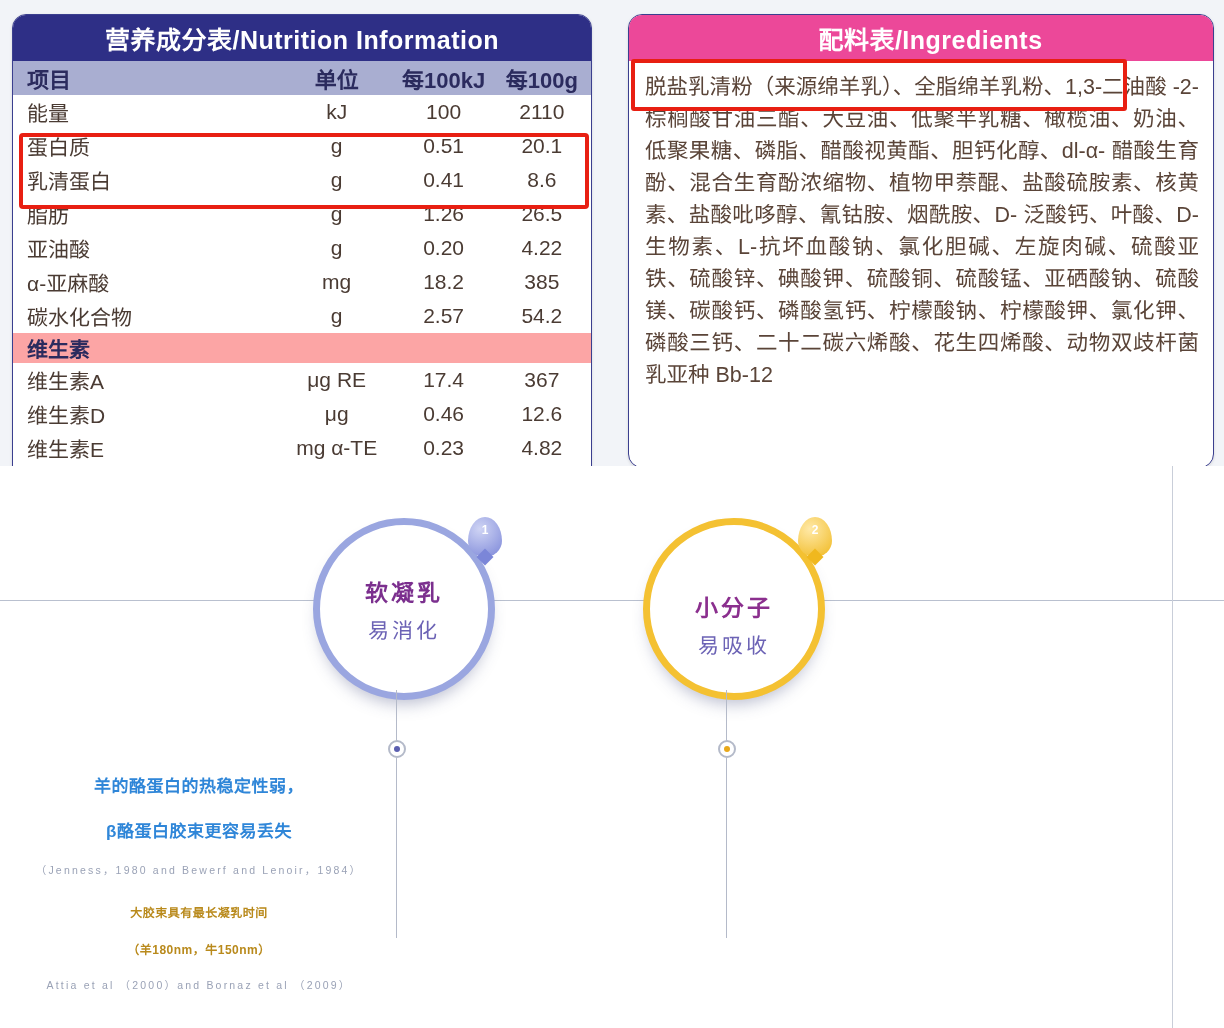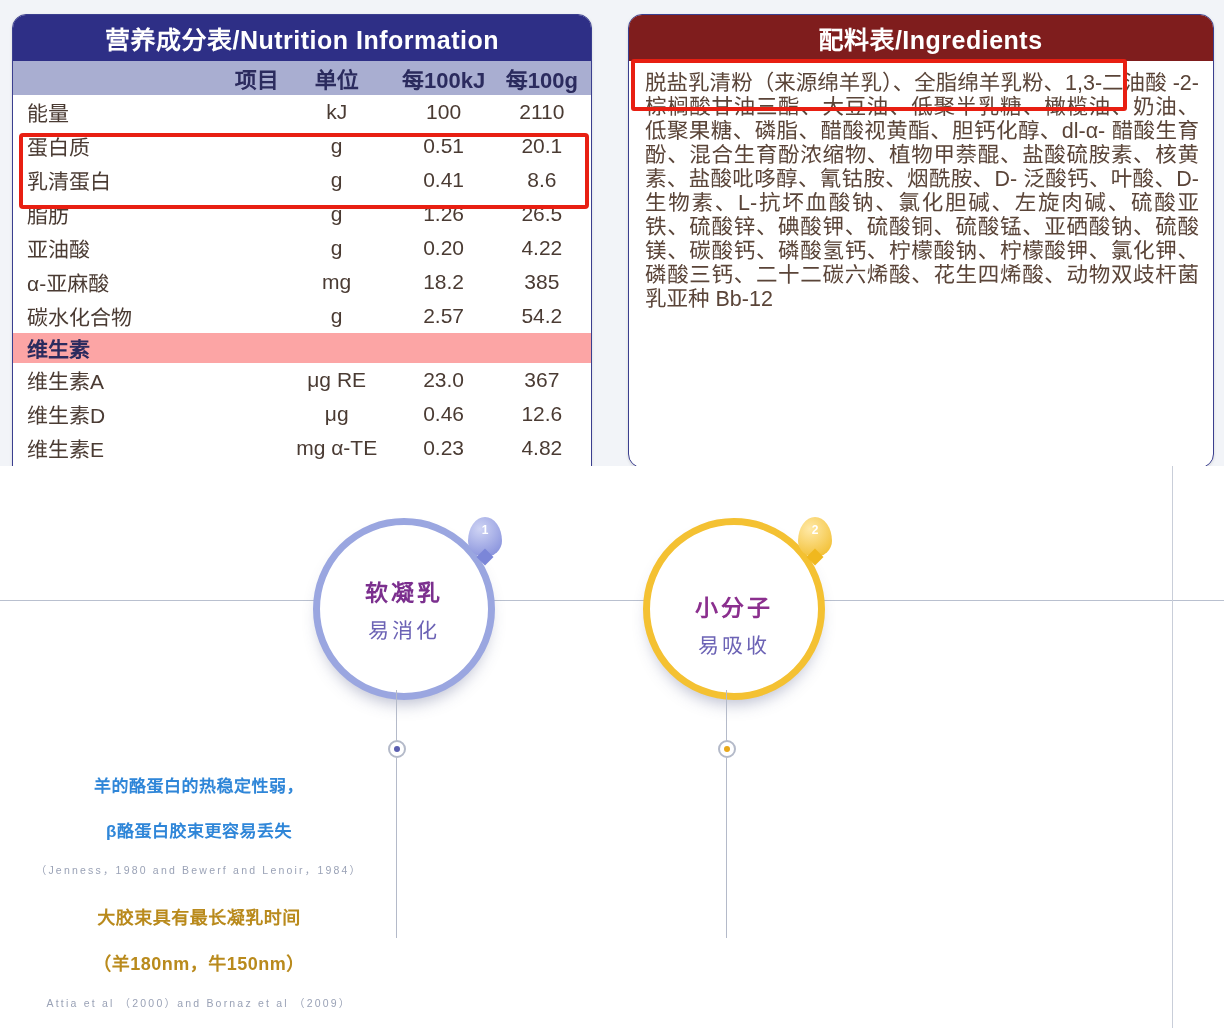--- a/index.html
+++ b/index.html
@@ -40,21 +40,21 @@
   .ntable col.c2{width:20%;}
   .ntable col.c3{width:17%;}
   .ntable col.c4{width:17%;}
   .ntable th,.ntable td{
     padding:0;height:34px;vertical-align:middle;
     font-size:21px;color:#4a3b33;
   }
   .ntable thead th{
     background:#a9aed1;color:#2b2b5e;font-weight:bold;font-size:22px;
   }
-  .ntable thead th.h-item{text-align:right;padding-left:14px;}
+  .ntable thead th.h-item{text-align:left;padding-left:14px;}
   .ntable thead th.h-unit,
   .ntable thead th.h-kj,
   .ntable thead th.h-g{text-align:center;}
   .ntable tbody td.d-item{text-align:left;padding-left:14px;white-space:nowrap;}
   .ntable tbody td.d-unit,
   .ntable tbody td.d-kj,
   .ntable tbody td.d-g{text-align:center;}
   .ntable tbody tr.band td{
     background:#fca5a5;color:#2b2b5e;font-weight:bold;height:28px;
   }
@@ -66,31 +66,31 @@
   
   #ingredients-panel{
     position:absolute;left:628px;top:14px;width:584px;height:452px;
     background:#ffffff;
     border:1px solid #3b3f8f;
     border-radius:14px;
     overflow:hidden;
     box-shadow:0 1px 3px rgba(0,0,0,.12);
   }
   #ingredients-title-bar{
-    height:46px;background:#7f1d1d;
+    height:46px;background:#ec4899;
     display:flex;align-items:center;justify-content:center;
     border-radius:12px 12px 0 0;
     padding-left:19px;
   }
   #ingredients-title-bar .t{
     color:#ffffff;font-size:25px;font-weight:bold;letter-spacing:.5px;
   }
   #ingredients-body{
     padding:10px 14px 0 16px;
-    font-size:21.5px;line-height:24px;color:#5a4438;
+    font-size:21.5px;line-height:32px;color:#5a4438;
     text-align:justify;word-break:break-all;
   }
   #ingredients-highlight{
     position:absolute;left:2px;top:44px;width:488px;height:44px;
     border:4px solid #e81f12;border-radius:3px;pointer-events:none;
   }
 
   
   #info-section{
     position:absolute;left:0;top:466px;width:1224px;height:562px;
@@ -162,21 +162,21 @@
   }
   #left-text .ln-blue{
     color:#2f86d8;font-size:17px;font-weight:bold;
     margin:0 0 20px 0;letter-spacing:.5px;
   }
   #left-text .ln-cite{
     color:#9aa2b6;font-size:10.5px;letter-spacing:2.2px;
     margin:0 0 26px 0;white-space:nowrap;
   }
   #left-text .ln-gold{
-    color:#b98a1c;font-size:18px;font-weight:bold;
+    color:#b98a1c;font-size:12px;font-weight:bold;
     margin:0 0 20px 0;letter-spacing:.5px;
   }
 </style>
 </head>
 <body>
 
 <div id="top-section">
 
   <div id="nutrition-panel">
     <div id="nutrition-title-bar">
@@ -245,21 +245,21 @@
         <tr class="band">
           <td class="d-item">维生素</td>
           <td class="d-unit"></td>
           <td class="d-kj"></td>
           <td class="d-g"></td>
         </tr>
 
         <tr>
           <td class="d-item">维生素A</td>
           <td class="d-unit">μg RE</td>
-          <td class="d-kj">23.0</td>
+          <td class="d-kj">17.4</td>
           <td class="d-g">367</td>
         </tr>
         <tr>
           <td class="d-item">维生素D</td>
           <td class="d-unit">μg</td>
           <td class="d-kj">0.46</td>
           <td class="d-g">12.6</td>
         </tr>
         <tr>
           <td class="d-item">维生素E</td>

